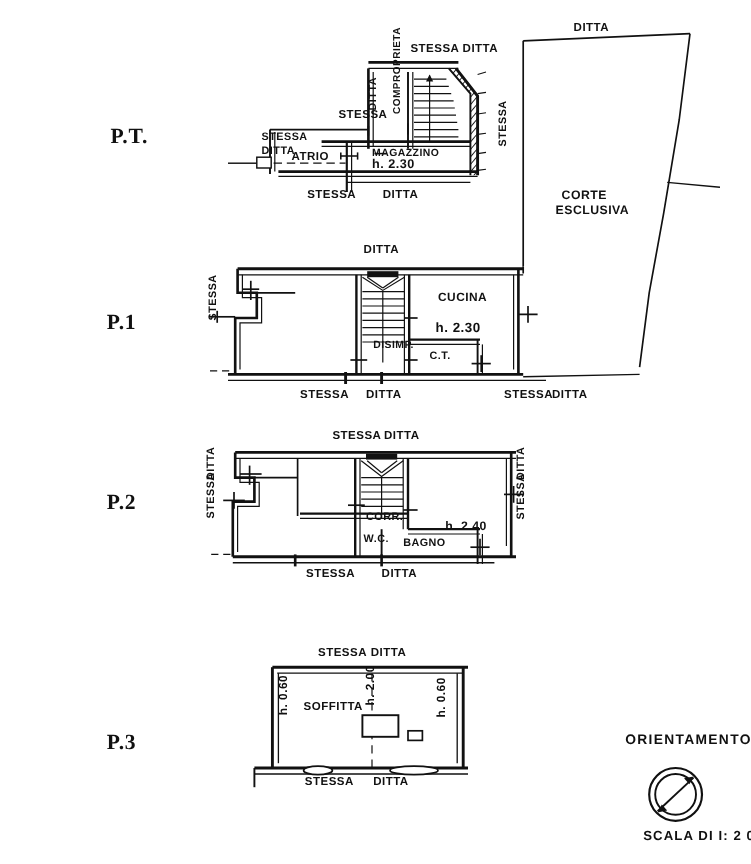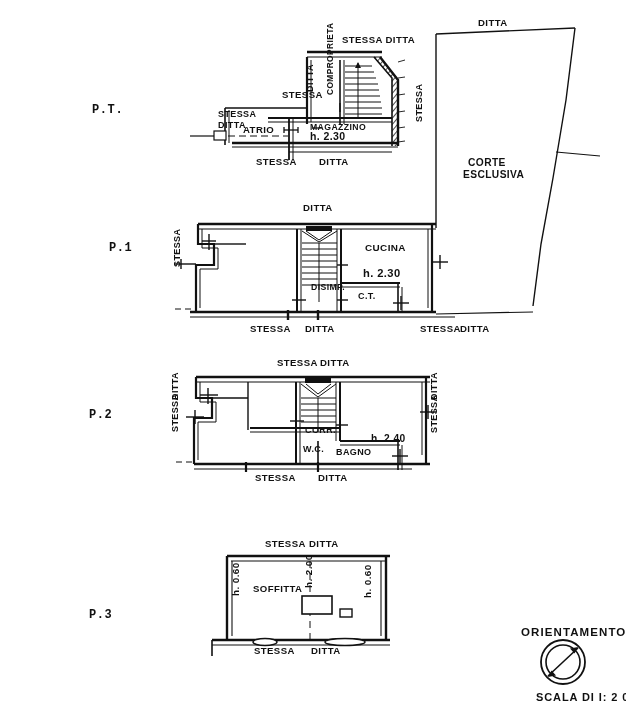--- a/index.html
+++ b/index.html
@@ -20,22 +20,22 @@
   #plan-svg {
     position: absolute;
     left: 0;
     top: 0;
     width: 626px;
     height: 720px;
     display: block;
   }
   .floor-label {
     position: absolute;
-    font-family: Liberation Mono, monospace;
-    font-size: 12px;
+    font-family: Liberation Serif, serif;
+    font-size: 18px;
     font-weight: bold;
     letter-spacing: 0.6px;
     color: #111111;
     white-space: nowrap;
   }
   .legend-title {
     position: absolute;
     font-family: "Liberation Sans", sans-serif;
     font-size: 11.5px;
     font-weight: bold;
@@ -341,20 +341,20 @@
         <text x="312" y="588" font-family="&quot;Liberation Sans&quot;, sans-serif" font-size="9.92" font-weight="bold" letter-spacing="0.4" fill="#111111" transform="rotate(-90 312 588)">h. 2.00</text>
         <text x="371" y="598" font-family="&quot;Liberation Sans&quot;, sans-serif" font-size="9.92" font-weight="bold" letter-spacing="0.4" fill="#111111" transform="rotate(-90 371 598)">h. 0.60</text>
         <text x="265" y="547" font-family="&quot;Liberation Sans&quot;, sans-serif" font-size="9.61" font-weight="bold" letter-spacing="0.4" fill="#111111">STESSA</text>
         <text x="309" y="547" font-family="&quot;Liberation Sans&quot;, sans-serif" font-size="9.61" font-weight="bold" letter-spacing="0.4" fill="#111111">DITTA</text>
         <text x="254" y="654" font-family="&quot;Liberation Sans&quot;, sans-serif" font-size="9.61" font-weight="bold" letter-spacing="0.4" fill="#111111">STESSA</text>
         <text x="311" y="654" font-family="&quot;Liberation Sans&quot;, sans-serif" font-size="9.61" font-weight="bold" letter-spacing="0.4" fill="#111111">DITTA</text>
       </g>
   </svg>
 
   <div class="floor-label" style="left:92px;top:103px;">P.T.</div>
-  <div class="floor-label" style="left:89px;top:241px;margin-left:20px;">P.1</div>
+  <div class="floor-label" style="left:89px;top:258px;">P.1</div>
   <div class="floor-label" style="left:89px;top:408px;">P.2</div>
   <div class="floor-label" style="left:89px;top:608px;">P.3</div>
 
-  <div class="legend-title" style="left:521px;top:626px;">ORIENTAMENTO</div>
+  <div class="legend-title" style="left:521px;top:611px;">ORIENTAMENTO</div>
   <div class="legend-scale" style="left:536px;top:691px;">SCALA DI I: 2 00</div>
 
 </div>
 
 </body></html>

